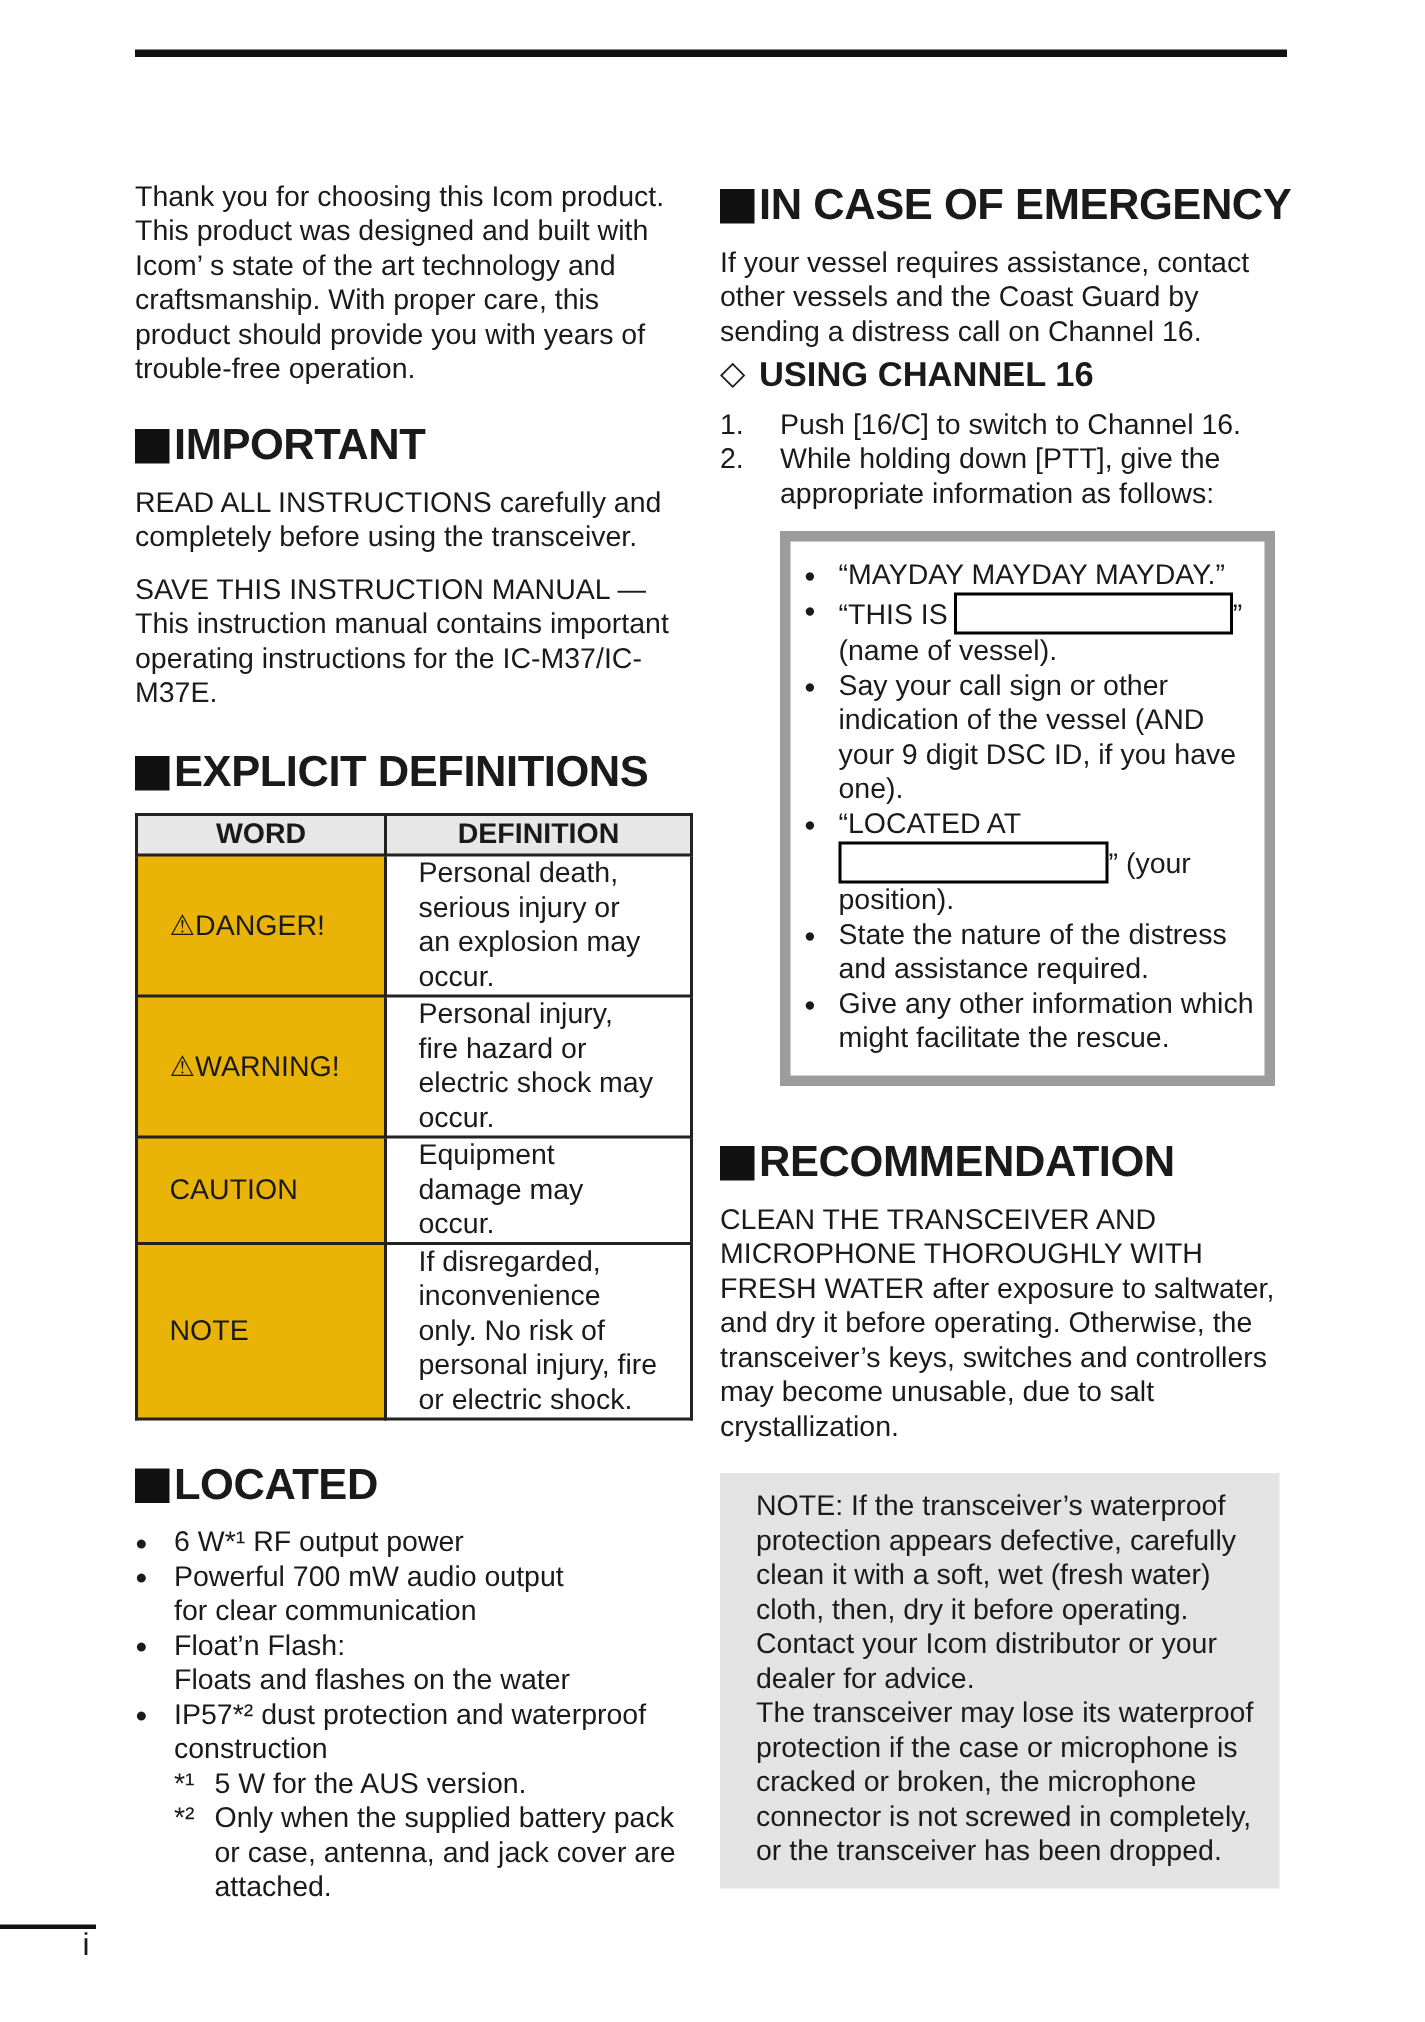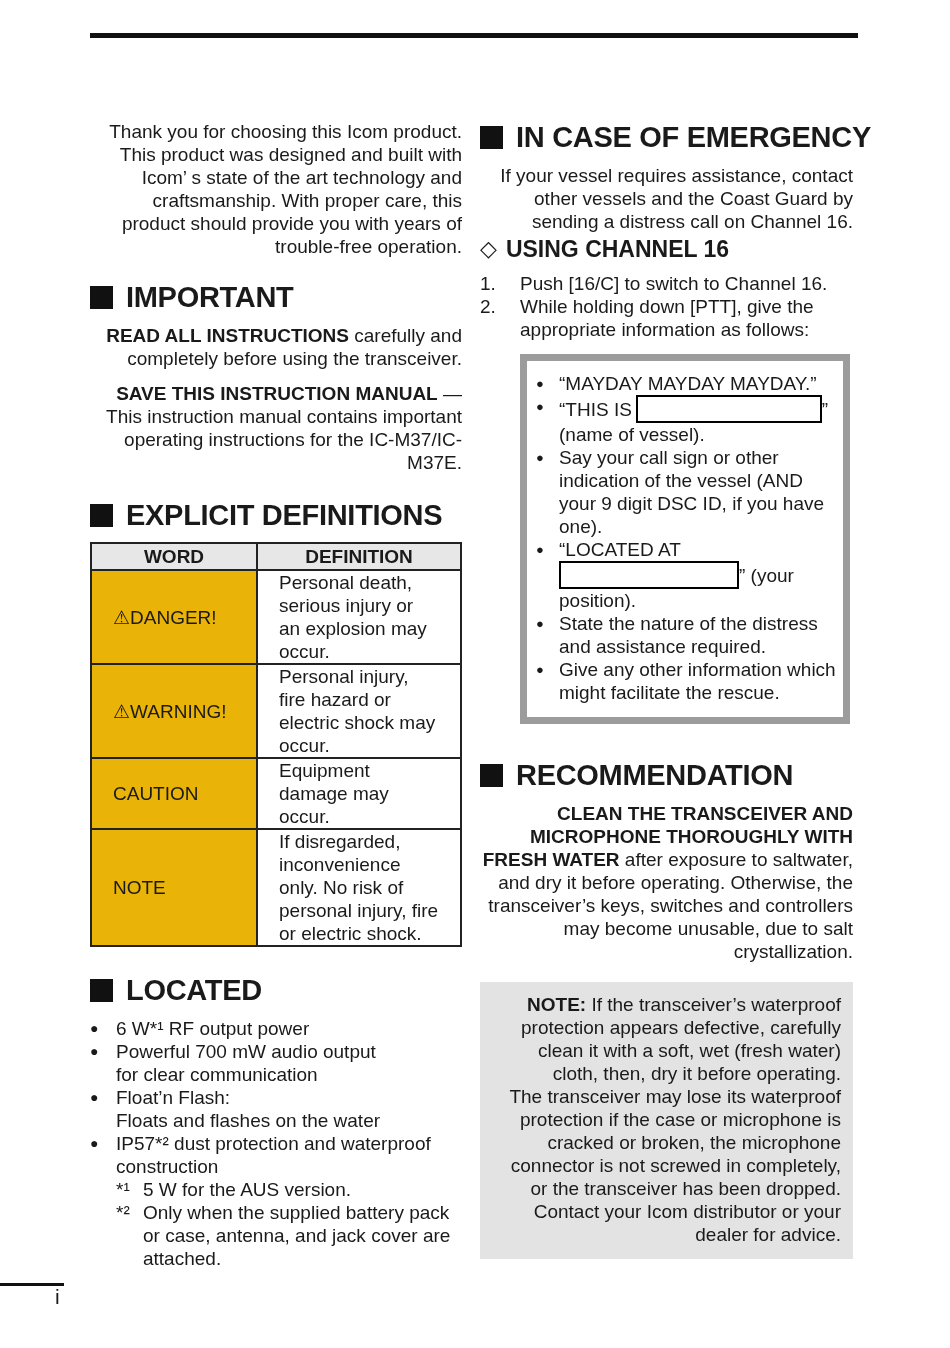--- a/index.html
+++ b/index.html
@@ -5,25 +5,25 @@
   html,body{margin:0;padding:0;}
   body{
     width:950px;height:1348px;position:relative;background:#ffffff;color:#1a1a1a;
     font-family:"Liberation Sans","DejaVu Sans",sans-serif;
     -webkit-font-smoothing:antialiased;overflow:hidden;
   }
   .top-rule{position:absolute;left:90px;top:33px;width:768px;height:5px;background:#111;}
   .col{position:absolute;top:120px;}
   .col-left{left:90px;width:372px;}
   .col-right{left:480px;width:373px;}
-  p{margin:0;font-size:19px;line-height:23px;text-align:right;}
+  p{margin:0;font-size:19px;line-height:23px;}
   .para{margin-bottom:22px;}
-  .bold{font-weight:bold;margin-left:10px;}
+  .bold{font-weight:normal;}
   .section-head{
-    display:flex;align-items:center;gap:13px;margin:0 0 10px 0;
+    display:flex;align-items:center;gap:3px;margin:0 0 10px 0;
     font-size:29px;font-weight:bold;line-height:34px;white-space:nowrap;letter-spacing:-0.3px;
   }
   .sq{display:inline-block;width:23px;height:23px;background:#111;flex:0 0 auto;}
   .sub-head{
     display:flex;align-items:center;gap:9px;margin:2px 0 9px 0;
     font-size:23px;font-weight:bold;line-height:28px;white-space:nowrap;
   }
   .diamond{font-weight:normal;font-size:22px;line-height:24px;}
   
   table.defs{border-collapse:collapse;width:372px;margin:2px 0 26px 0;}
@@ -50,21 +50,21 @@
     padding:11px 6px 13px 9px;width:301px;
   }
   .ebox .bitem .bullet{flex:0 0 23px;font-size:13px;}
   .field{
     display:inline-block;border:2px solid #000;background:#fff;height:24px;
     vertical-align:-7px;
   }
   .field-thisis{width:182px;margin-left:4px;}
   .field-located{width:176px;}
   
-  .notebox{background:#e3e3e3;padding:11px 12px 13px 12px;margin-top:19px;}
+  .notebox{background:#e3e3e3;padding:11px 12px 13px 24px;margin-top:19px;}
   .notebox p{font-size:19px;line-height:23px;}
   
   .page-rule{position:absolute;left:0;top:1283px;width:64px;height:3px;background:#111;}
   .page-num{position:absolute;left:55px;top:1285px;font-size:21px;line-height:24px;}
 </style>
 </head>
 <body>
 
 <div class="top-rule"></div>
 
@@ -203,19 +203,19 @@
     <span>RECOMMENDATION</span>
   </h2>
   <p>
     <span class="bold">CLEAN THE TRANSCEIVER AND MICROPHONE THOROUGHLY WITH FRESH WATER</span><span> after exposure to saltwater, and dry it before operating. Otherwise, the transceiver’s keys, switches and controllers may become unusable, due to salt crystallization.</span>
   </p>
 
   <div class="notebox">
     <p>
       <span class="bold">NOTE:</span><span> If the transceiver’s waterproof protection appears defective, carefully clean it with a soft, wet (fresh water) cloth, then, dry it before operating.</span>
     </p>
+    <p>Contact your Icom distributor or your dealer for advice.</p>
     <p>The transceiver may lose its waterproof protection if the case or microphone is cracked or broken, the microphone connector is not screwed in completely, or the transceiver has been dropped.</p>
-    <p>Contact your Icom distributor or your dealer for advice.</p>
   </div>
 </div>
 
 <div class="page-rule"></div>
 <div class="page-num">i</div>
 
 </body></html>

